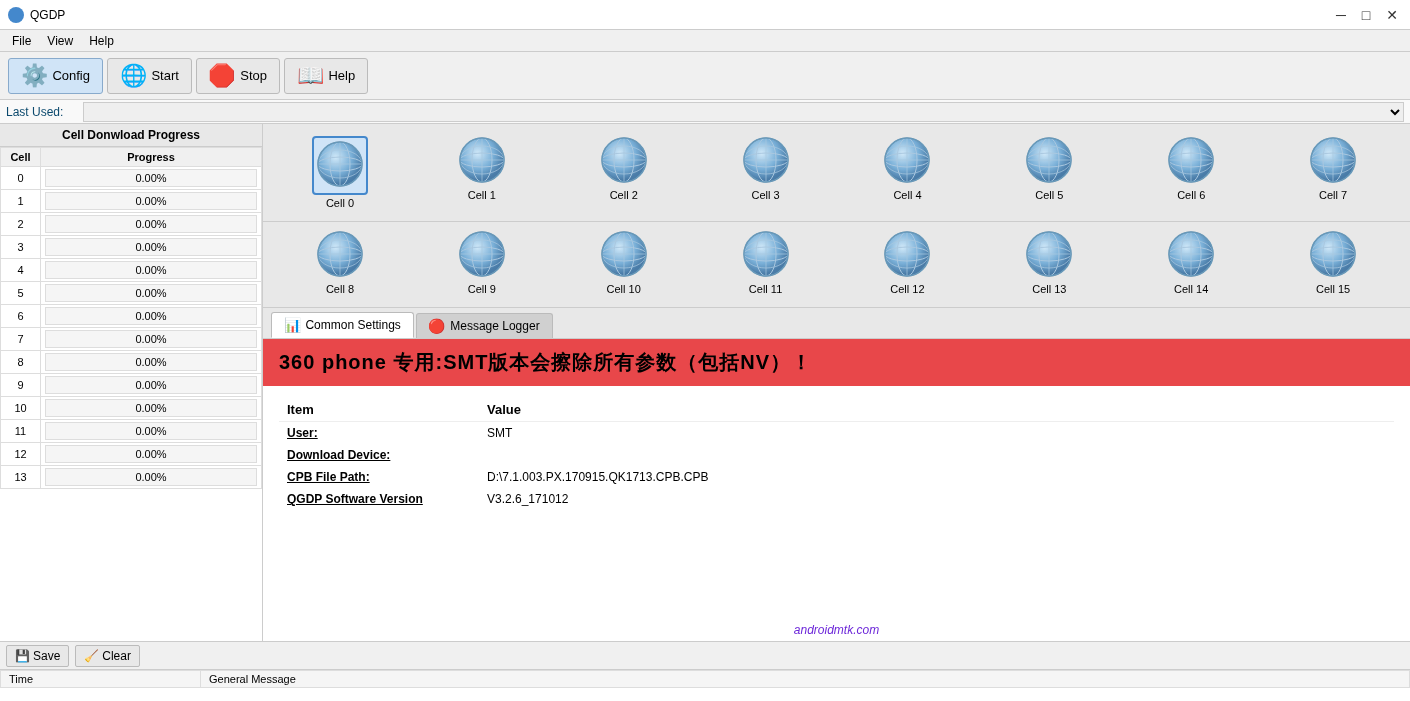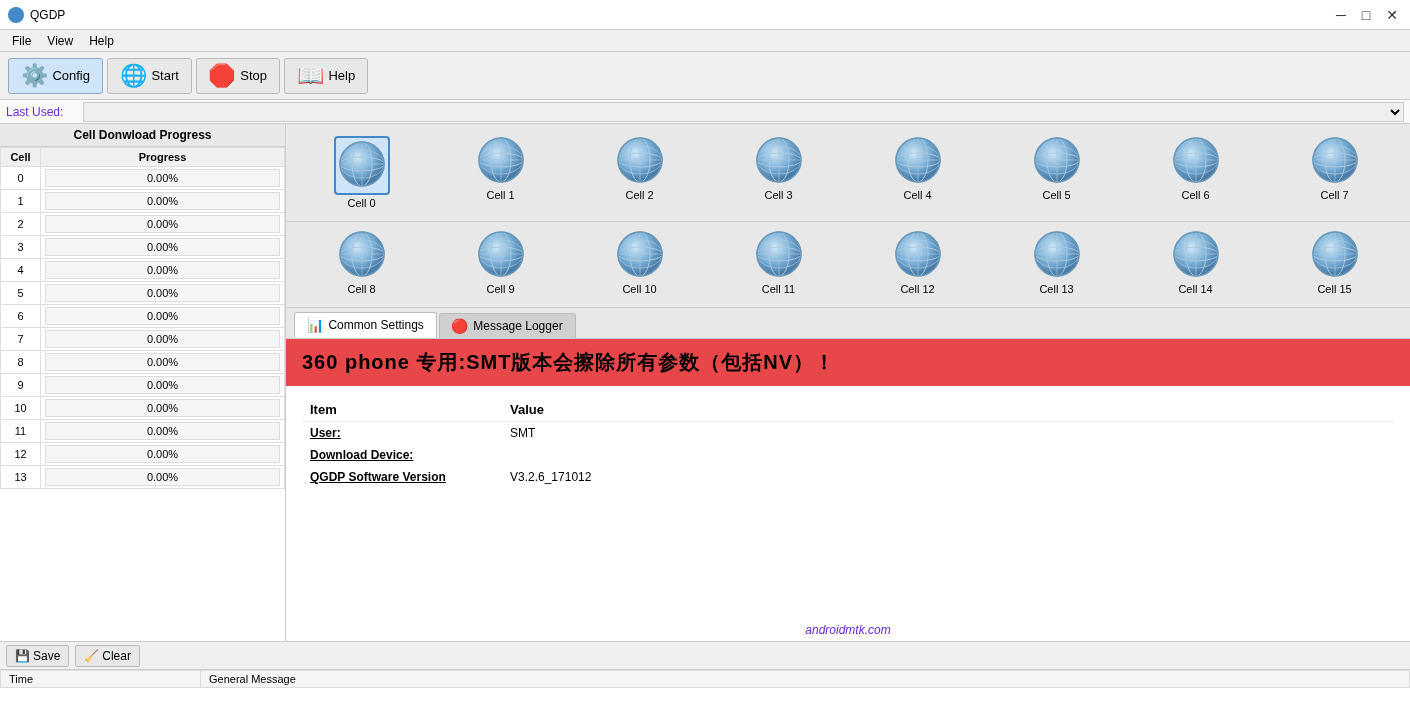--- a/index.html
+++ b/index.html
@@ -16,28 +16,28 @@
     #menu-bar .menu-item { padding: 2px 8px; cursor: pointer; font-size: 12px; }
 
     
     #toolbar { background: #f0f0f0; height: 48px; display: flex; align-items: center; padding: 4px 8px; gap: 4px; border-bottom: 1px solid #ccc; }
     .toolbar-btn { display: flex; align-items: center; gap: 4px; padding: 4px 12px; background: #e8e8e8; border: 1px solid #bbb; border-radius: 3px; cursor: pointer; font-size: 13px; height: 36px; }
     .toolbar-btn.active { background: #d0e4f7; border-color: #88aacc; }
     .toolbar-btn .btn-icon { font-size: 22px; }
 
     
     #last-used-bar { display: flex; align-items: center; height: 24px; background: #f9f9f9; border-bottom: 1px solid #ccc; padding: 0 6px; }
-    #last-used-bar .label { font-size: 12px; color: #6d28d9; white-space: nowrap; margin-right: 20px; }
+    #last-used-bar .label { font-size: 12px; color: #0c4a6e; white-space: nowrap; margin-right: 20px; }
     #last-used-bar select { flex: 1; height: 20px; border: 1px solid #ccc; font-size: 11px; }
 
     
     #main-area { display: flex; height: calc(701px - 30px - 22px - 48px - 24px - 32px - 28px); }
 
     
-    #left-panel { width: 286px; border-right: 1px solid #ccc; background: #fff; display: flex; flex-direction: column; justify-content: center; }
+    #left-panel { width: 263px; border-right: 1px solid #ccc; background: #fff; display: flex; flex-direction: column; justify-content: center; }
     #cell-panel-title { background: #e8e8e8; text-align: center; padding: 4px; font-size: 12px; font-weight: bold; border-bottom: 1px solid #ccc; }
     #cell-table { flex: 1; overflow-y: auto; }
     #cell-table table { width: 100%; border-collapse: collapse; }
     #cell-table th { background: #f0f0f0; border: 1px solid #ddd; padding: 3px 6px; font-size: 11px; text-align: center; }
     #cell-table td { border: 1px solid #ddd; padding: 2px 4px; font-size: 11px; text-align: center; }
     #cell-table td.cell-num { width: 40px; }
     #cell-table td.progress-bar-cell { }
     .progress-bar-wrap { background: #f5f5f5; border: 1px solid #ddd; height: 18px; display: flex; align-items: center; justify-content: center; font-size: 11px; }
 
     
@@ -562,20 +562,24 @@
             </tr>
           </thead>
           <tbody id="settings-table-body">
           <tr>
       <td class="item-label">User:</td>
       <td class="item-value">SMT</td>
     </tr>
               <tr>
       <td class="item-label">Download Device:</td>
       <td class="item-value"></td>
+    </tr>
+              <tr>
+      <td class="item-label">CPB File Path:</td>
+      <td class="item-value">D:\7.1.003.PX.170915.QK1713.CPB.CPB</td>
     </tr>
               <tr>
       <td class="item-label">QGDP Software Version</td>
       <td class="item-value">V3.2.6_171012</td>
     </tr>
             </tbody>
         </table>
       </div>
       <div id="watermark">androidmtk.com</div>
     </div>

